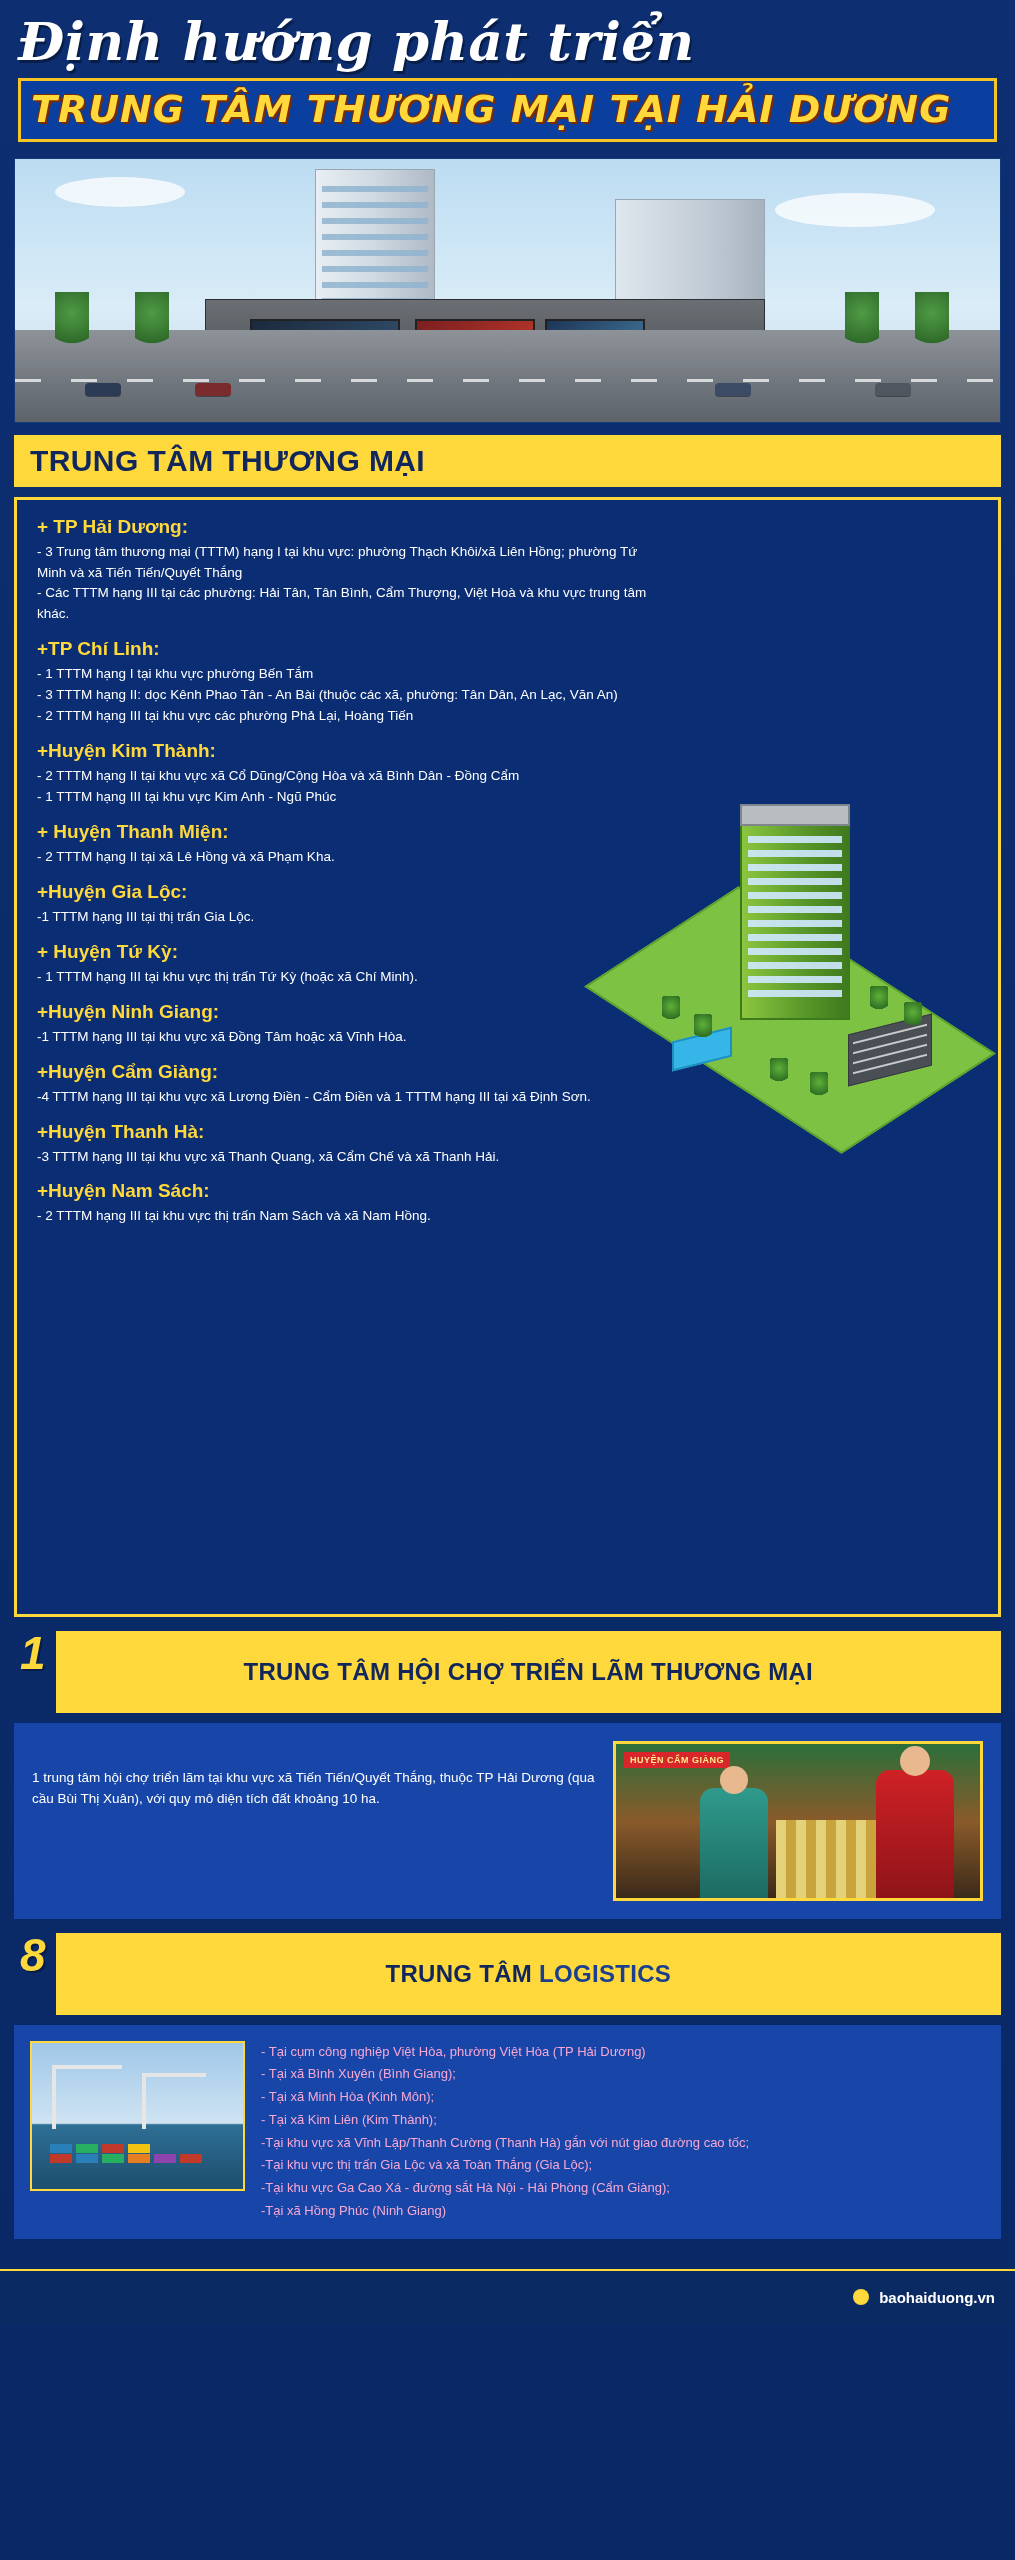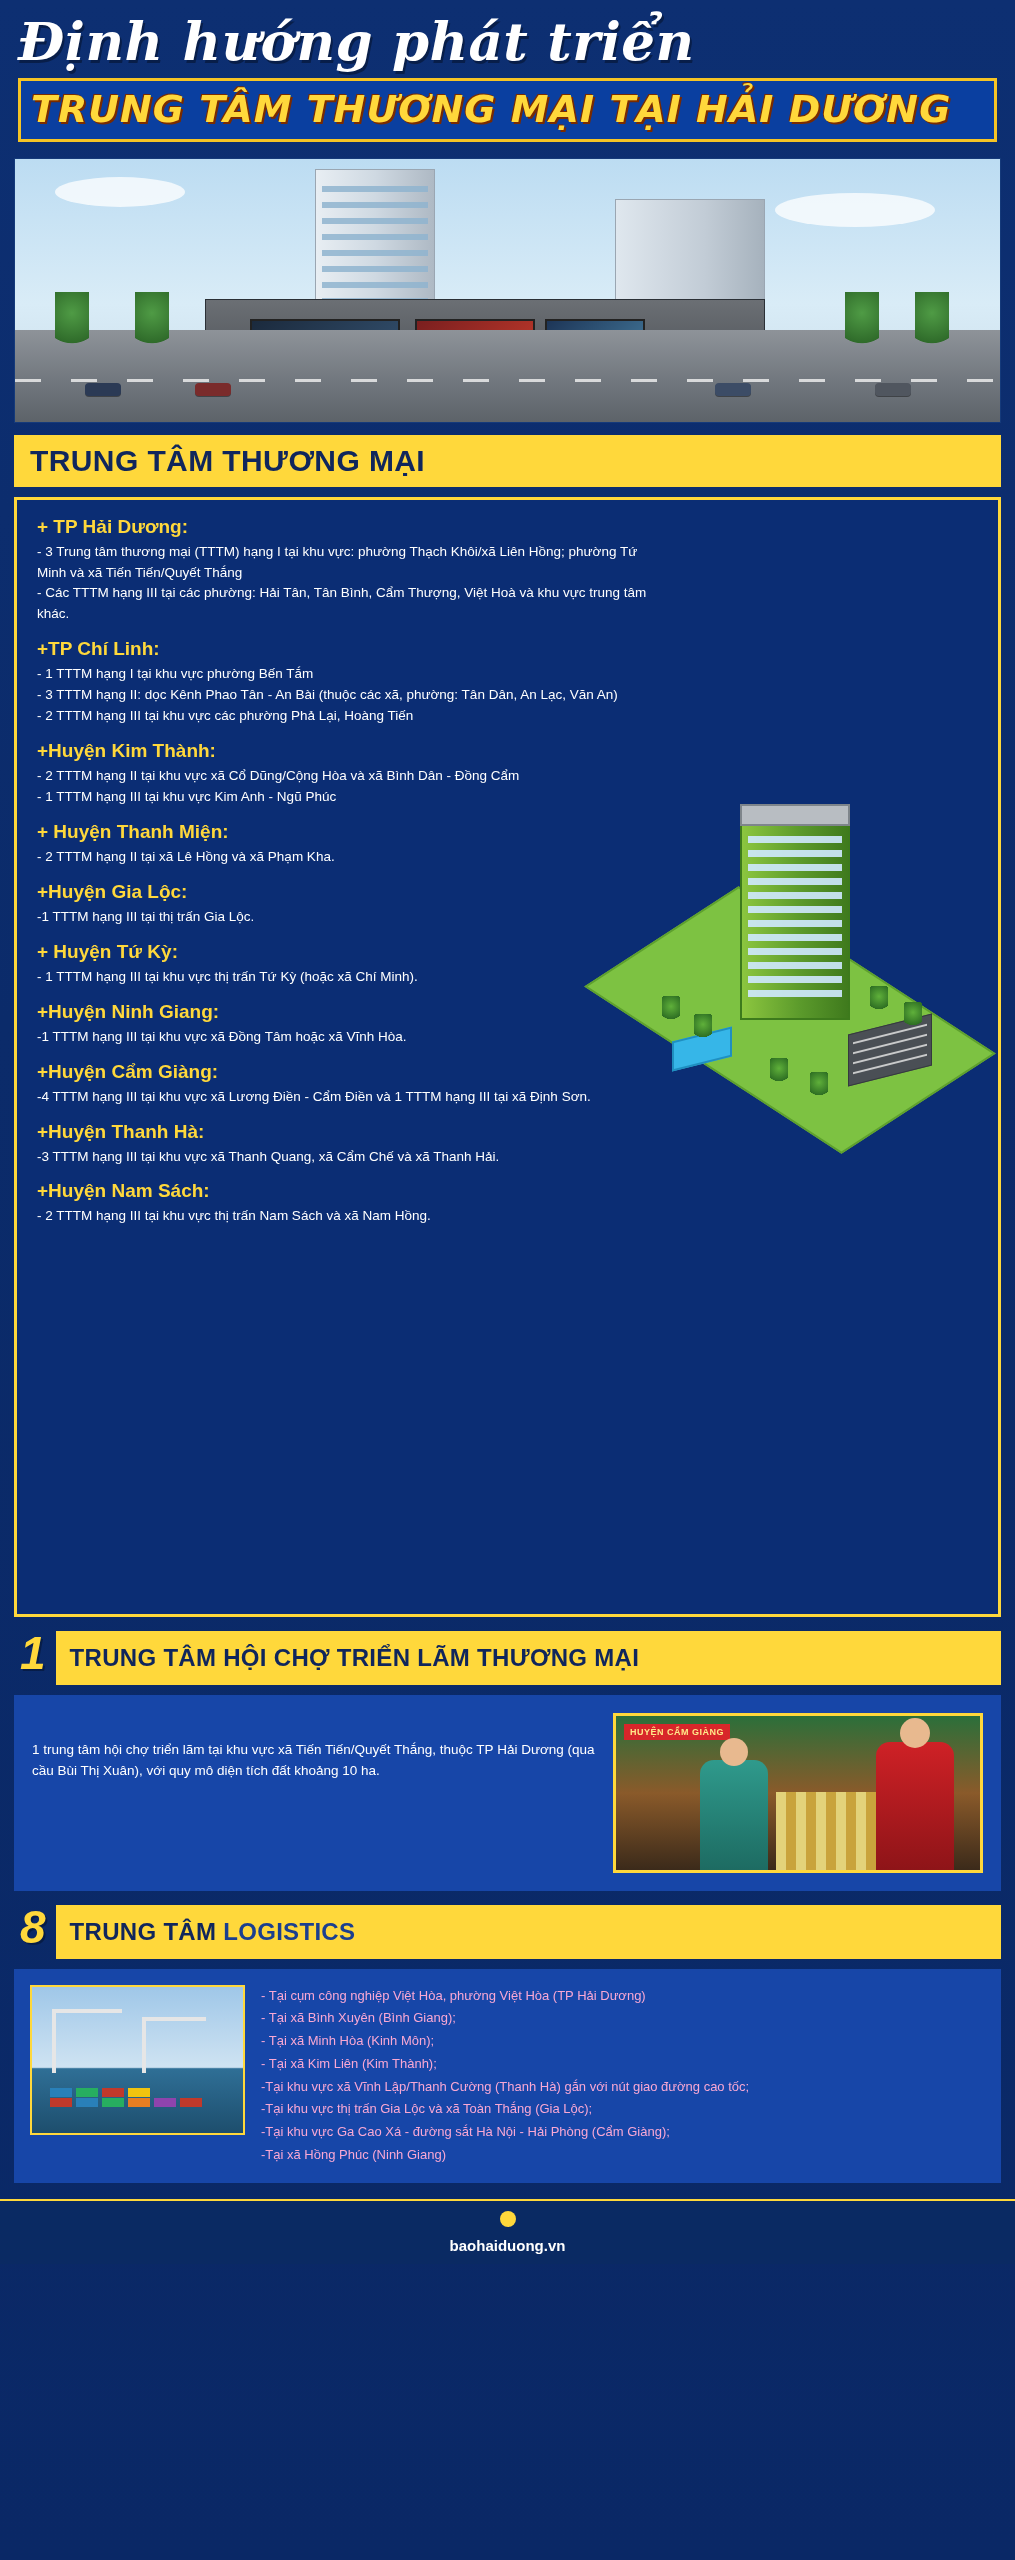--- a/index.html
+++ b/index.html
@@ -197,23 +197,24 @@
     font-weight: bold;
     font-style: italic;
     color: #ffd83b;
     line-height: 44px;
     padding: 0 10px 0 6px;
     text-shadow: 2px 2px 0 rgba(0,0,0,.3);
   }
   .num-bar .bar2 {
     flex: 1;
     background: #ffd83b;
-    padding: 13px 14px;
+    padding: 27px 14px;
     display: flex;
     align-items: center;
+    justify-content: center;
   }
   .num-bar .bar2 h2 {
     font-size: 24px; font-weight: bold; color: #10265c; letter-spacing: .3px;
   }
   .num-bar .bar2 h2 .alt { color: #1b3f8f; }
 
   
   .block1 {
     margin: 10px 14px 0 14px;
     background: #1746a8;
@@ -256,29 +257,28 @@
     width: 215px; height: 150px; border: 2px solid #ffd83b; position: relative; overflow: hidden;
     background: linear-gradient(180deg,#9fc7e8 0%, #cfe3f2 55%, #2f6f96 56%, #1d4e6d 100%);
     flex: none;
   }
   .photo2 .crane { position:absolute; background:#e6e6e6; }
   .photo2 .cont { position:absolute; bottom:26px; height:9px; width:22px; }
   .block2 ul { list-style: none; color:#f9a8d4; font-size:13px; line-height:1.75; flex:1; }
 
   
   .footer {
-    margin-top: 16px;
+    margin-top: 30px;
     background: #0a2a63;
     border-top: 2px solid #ffd83b;
-    padding: 10px 20px;
+    padding: 18px 20px;
     display: flex;
     justify-content: flex-end;
     align-items: center;
     gap: 10px;
-    flex-direction: column;
   }
   .footer .logo {
     width: 16px; height: 16px; border-radius: 50%; background:#ffd83b;
   }
   .footer span { color:#ffffff; font-size: 15px; font-weight: bold; }
 </style>
 </head>
 <body>
 
 <div class="page">

